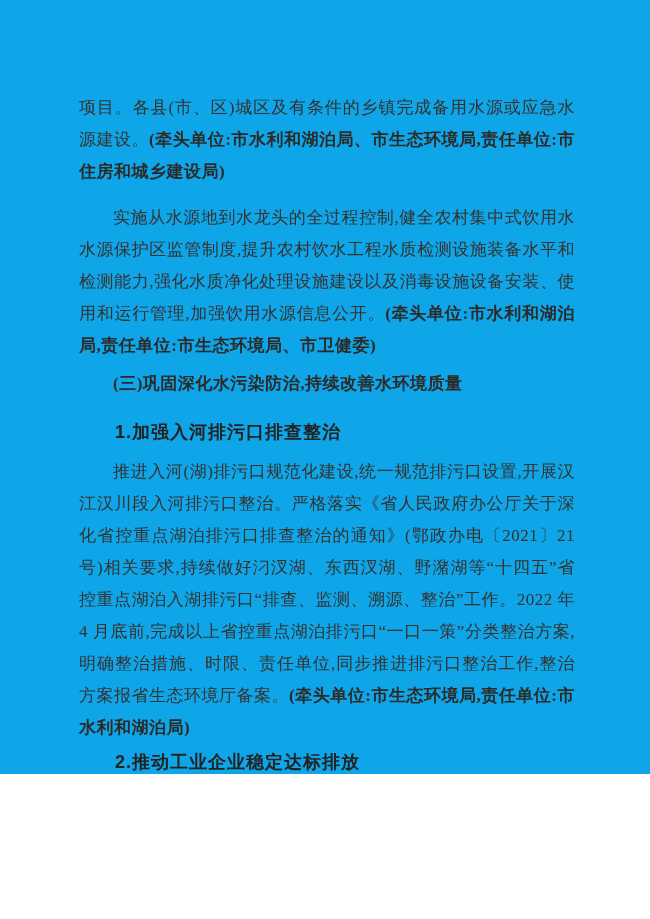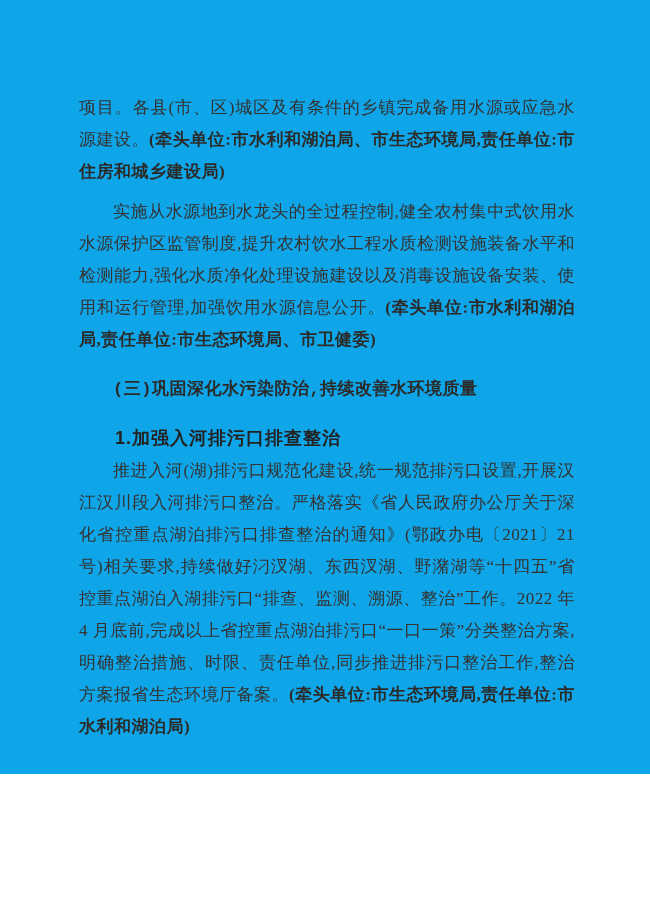--- a/index.html
+++ b/index.html
@@ -27,34 +27,33 @@
     color: #35322f;
     letter-spacing: 0.5px;
   }
   .para {
     margin: 0;
     text-indent: 2em;
   }
   .para.no-indent {
     text-indent: 0;
   }
-  .para.mt4 { margin-top: 8px; }
-  .para.mt2 { margin-top: 1px; }
+  .para.mt4 { margin-top: 14px; }
+  .para.mt2 { margin-top: 8px; }
   .kai {
     font-weight: 700;
     color: #2c2a27;
   }
   .h-section {
-    margin: 18px 0 0 0;
+    margin: 6px 0 0 0;
     text-indent: 2em;
     font-weight: 700;
     color: #2c2a27;
     font-size: 17px;
     line-height: 32px;
-    font-family: Liberation Mono, monospace;
   }
   .h-item {
     margin: 16px 0 0 0;
     text-indent: 2em;
     font-family: "Liberation Sans", "DejaVu Sans", sans-serif;
     font-weight: 700;
     color: #242220;
     font-size: 18px;
     line-height: 32px;
     letter-spacing: 1px;
@@ -81,18 +80,19 @@
     <p class="para no-indent"><span>项目。各县(市、区)城区及有条件的乡镇完成备用水源或应急水源建设。</span><span class="kai">(牵头单位:市水利和湖泊局、市生态环境局,责任单位:市住房和城乡建设局)</span></p>
 
     <p class="para mt4"><span>实施从水源地到水龙头的全过程控制,健全农村集中式饮用水水源保护区监管制度,提升农村饮水工程水质检测设施装备水平和检测能力,强化水质净化处理设施建设以及消毒设施设备安装、使用和运行管理,加强饮用水源信息公开。</span><span class="kai">(牵头单位:市水利和湖泊局,责任单位:市生态环境局、市卫健委)</span></p>
 
     <h3 class="h-section">(三)巩固深化水污染防治,持续改善水环境质量</h3>
 
     <h4 class="h-item">1.加强入河排污口排查整治</h4>
 
     <p class="para mt2"><span>推进入河(湖)排污口规范化建设,统一规范排污口设置,开展汉江汉川段入河排污口整治。严格落实《省人民政府办公厅关于深化省控重点湖泊排污口排查整治的通知》(鄂政办电〔2021〕21号)相关要求,持续做好汈汊湖、东西汊湖、野潴湖等“十四五”省控重点湖泊入湖排污口“排查、监测、溯源、整治”工作。2022 年 4 月底前,完成以上省控重点湖泊排污口“一口一策”分类整治方案,明确整治措施、时限、责任单位,同步推进排污口整治工作,整治方案报省生态环境厅备案。</span><span class="kai">(牵头单位:市生态环境局,责任单位:市水利和湖泊局)</span></p>
 
+    <h4 class="h-item mt2">2.推动工业企业稳定达标排放</h4>
 
 
   </div>
 
   <div class="footer">— 5 —</div>
 </div>
 
 </body></html>

